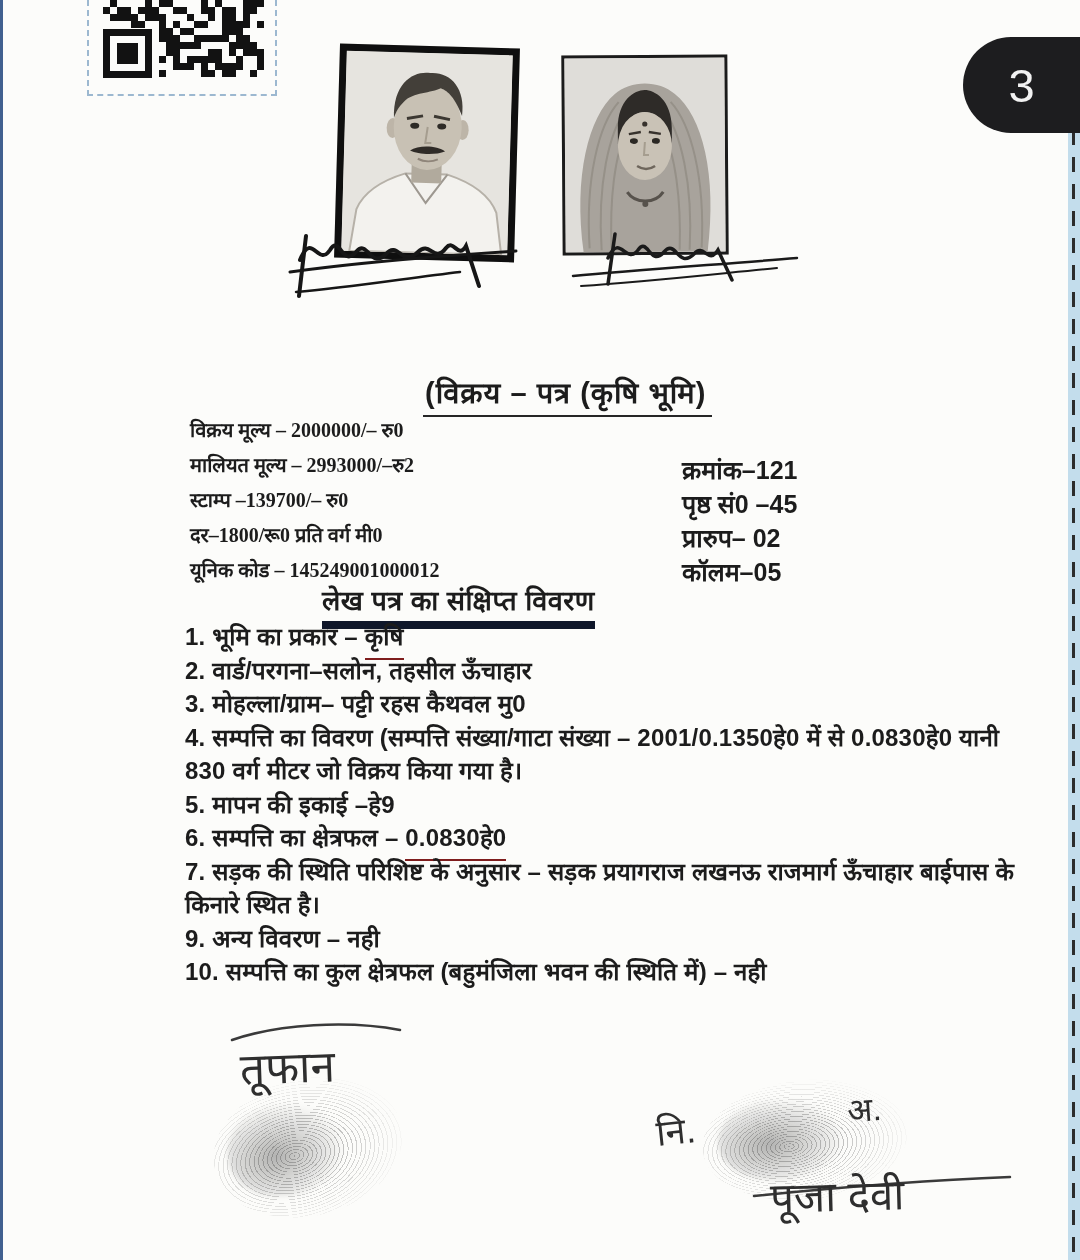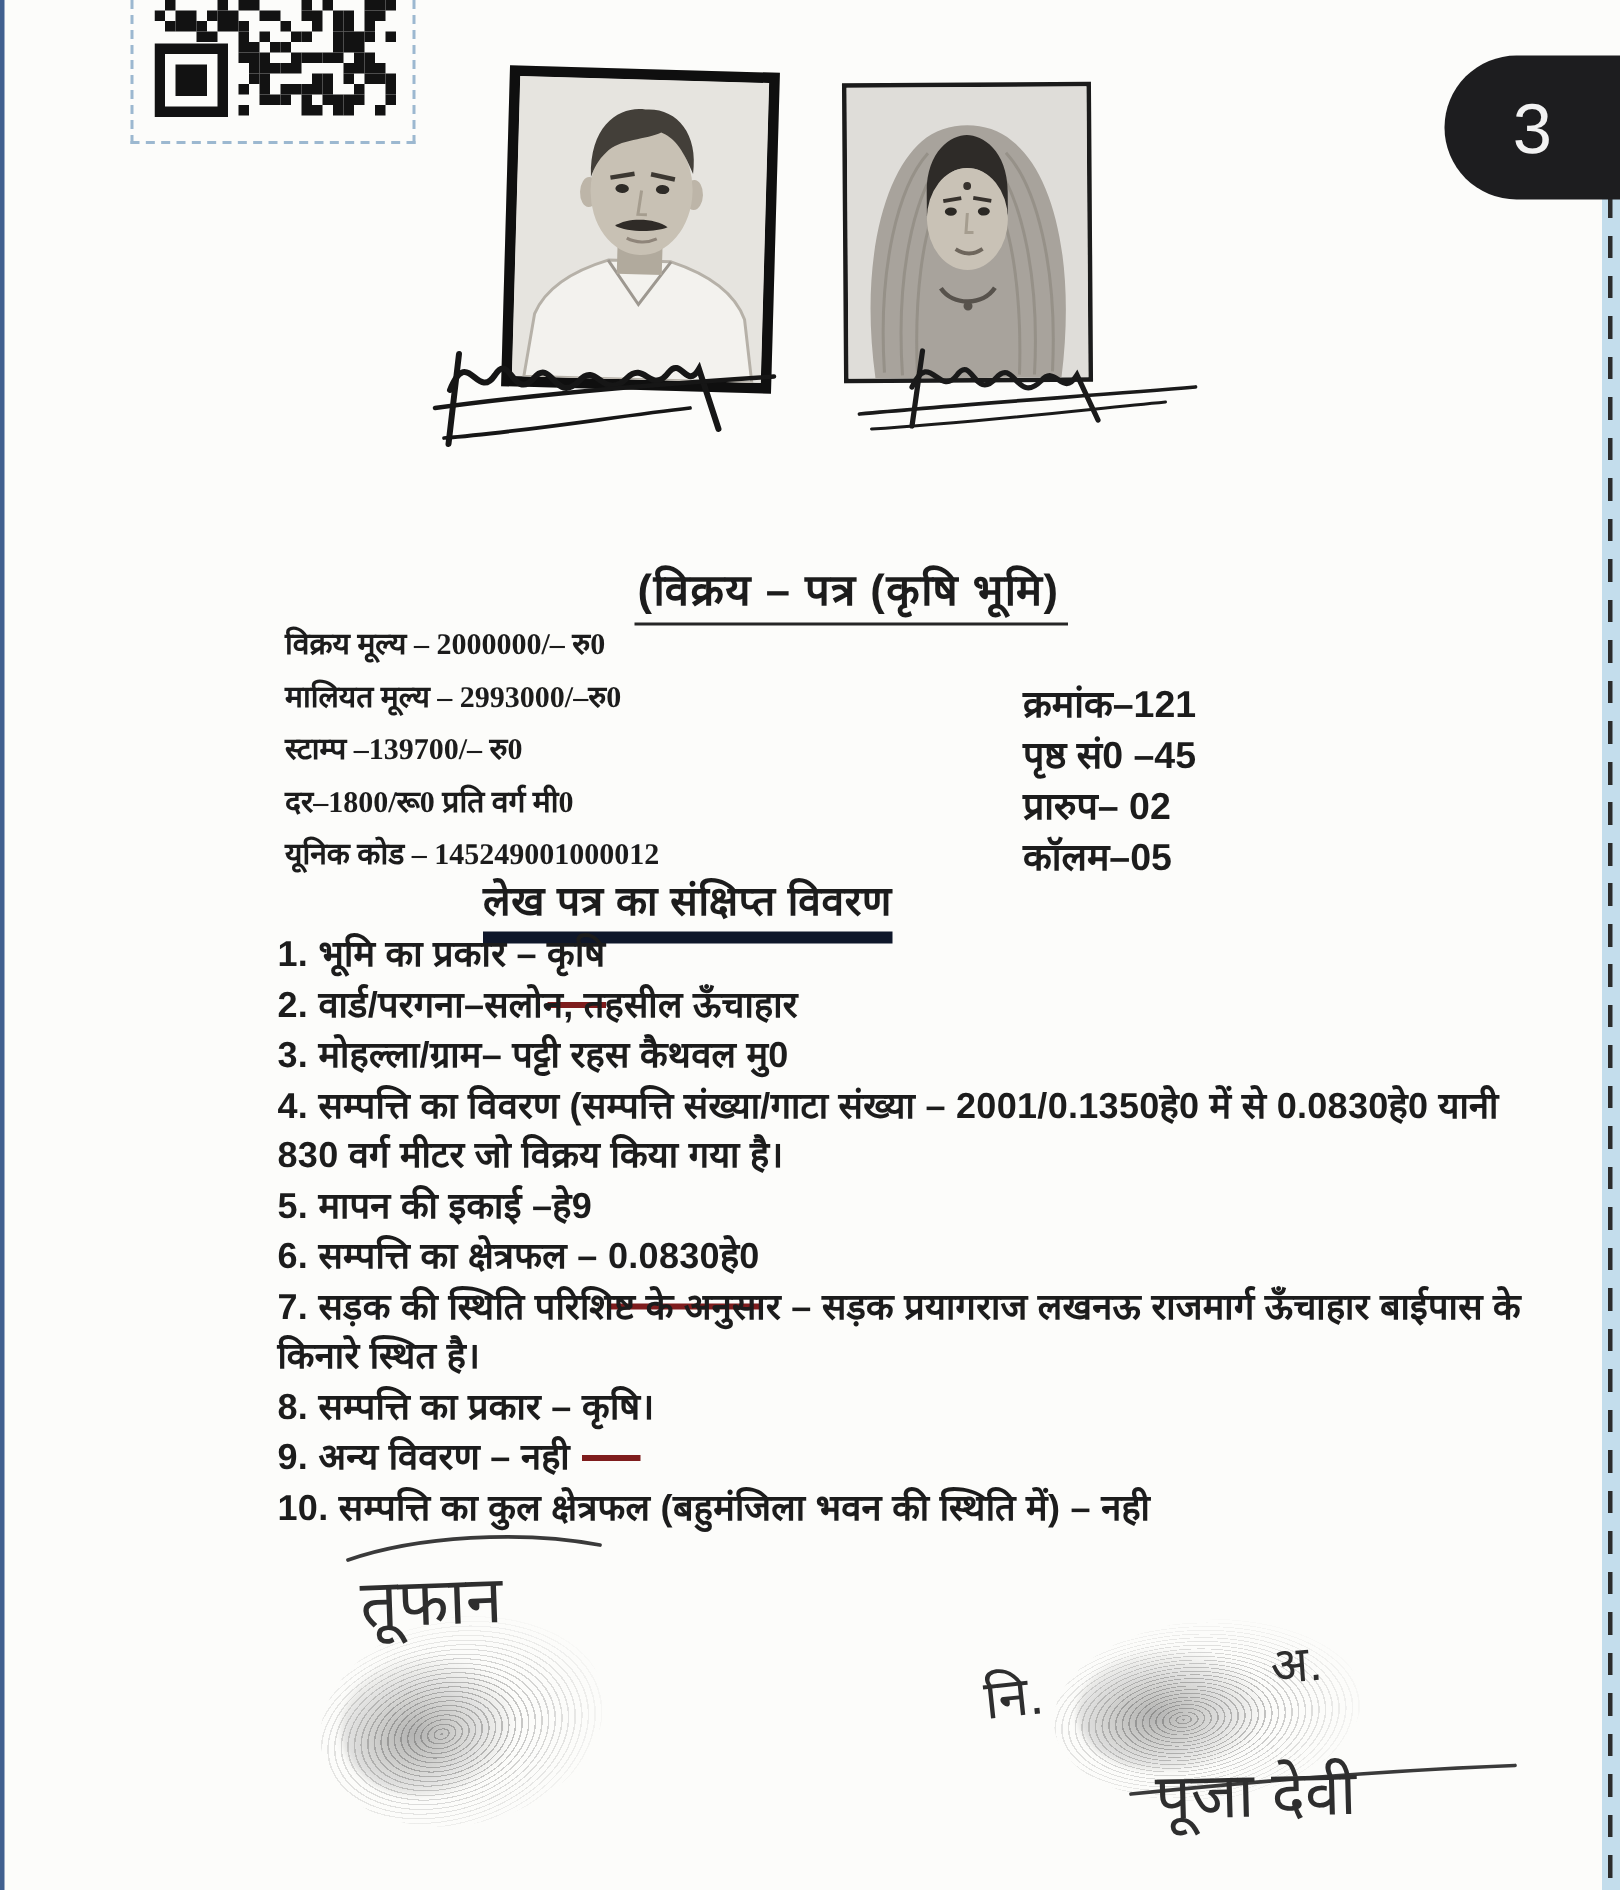--- a/index.html
+++ b/index.html
@@ -52,21 +52,21 @@
   .summary-heading{
     position:absolute;left:322px;top:581px;
     font-size:27px;font-weight:700;letter-spacing:0.5px;
     border-bottom:8px solid #0f172a;padding-bottom:3px;
   }
   .items{
     position:absolute;left:185px;top:620px;width:856px;
     font-size:24px;font-weight:700;line-height:33.5px;letter-spacing:0.2px;
   }
   .item{margin:0;}
-  .ul{border-bottom:4px solid #7f1d1d;padding-bottom:18px;}
+  .ul{border-bottom:2px solid #7f1d1d;padding-bottom:8px;}
   
   .hand{position:absolute;color:#2e2e2e;font-weight:400;white-space:nowrap;}
   .hw-name-left{left:240px;top:1036px;font-size:44px;transform:rotate(-2deg);}
   .hw-note-left{left:656px;top:1106px;font-size:36px;transform:rotate(-6deg);}
   .hw-note-right{left:847px;top:1086px;font-size:33px;transform:rotate(-4deg);}
   .hw-name-right{left:770px;top:1166px;font-size:42px;transform:rotate(-1.5deg);}
   .hw-line{position:absolute;}
   
   .fp{position:absolute;}
   .fp::before{
@@ -268,42 +268,41 @@
       <path d="M63 38 C75 12 81 46 93 30 C103 16 105 48 119 32 C131 18 133 50 149 34 C159 22 163 46 173 30 L187 60" stroke-width="3.5"></path>
       <path d="M28 56 C90 50 180 44 252 38" stroke-width="2.5"></path>
       <path d="M36 66 C100 62 170 54 232 48" stroke-width="2"></path>
     </g>
   </svg>
 
   <div class="title">(विक्रय – पत्र (कृषि भूमि)</div>
 
   <div class="meta-left">
       <div>विक्रय मूल्य – 2000000/– रु0</div>
-      <div>मालियत मूल्य – 2993000/–रु0</div>
+      <div>मालियत मूल्य – 2993000/–रु2</div>
       <div>स्टाम्प –139700/– रु0</div>
       <div>दर–1800/रू0 प्रति वर्ग मी0</div>
       <div>यूनिक कोड – 145249001000012</div>
     </div>
   <div class="meta-right">
       <div>क्रमांक–121</div>
       <div>पृष्ठ सं0 –45</div>
       <div>प्रारुप– 02</div>
       <div>कॉलम–05</div>
     </div>
 
   <div class="summary-heading">लेख पत्र का संक्षिप्त विवरण</div>
   <div class="items">
       <div class="item"><span>1. </span><span>भूमि का प्रकार – </span><span class="ul">कृषि</span></div>
       <div class="item"><span>2. </span><span>वार्ड/परगना–सलोन, तहसील ऊँचाहार</span></div>
       <div class="item"><span>3. </span><span>मोहल्ला/ग्राम– पट्टी रहस कैथवल मु0</span></div>
       <div class="item"><span>4. </span><span>सम्पत्ति का विवरण (सम्पत्ति संख्या/गाटा संख्या – 2001/0.1350हे0 में से 0.0830हे0 यानी 830 वर्ग मीटर जो विक्रय किया गया है।</span></div>
       <div class="item"><span>5. </span><span>मापन की इकाई –हे9</span></div>
       <div class="item"><span>6. </span><span>सम्पत्ति का क्षेत्रफल – </span><span class="ul">0.0830हे0</span></div>
       <div class="item"><span>7. </span><span>सड़क की स्थिति परिशिष्ट के अनुसार – सड़क प्रयागराज लखनऊ राजमार्ग ऊँचाहार बाईपास के किनारे स्थित है।</span></div>
-      <div class="item"><span>8. </span><span>सम्पत्ति का प्रकार – </span><span class="ul">कृषि</span><span>।</span></div>
       <div class="item"><span>9. </span><span>अन्य विवरण – नही</span></div>
       <div class="item"><span>10. </span><span>सम्पत्ति का कुल क्षेत्रफल (बहुमंजिला भवन की स्थिति में) – नही</span></div>
     </div>
 
   <svg class="hw-line" style="left:228px;top:1018px;width:178px;height:28px" viewBox="0 0 178 28">
     <path d="M4 22 C50 6 120 2 172 12" fill="none" stroke="#3a3a3a" stroke-width="2.5" stroke-linecap="round"></path>
   </svg>
   <div class="hand hw-name-left">तूफान</div>
   <div class="fp fp-left"></div>
 

